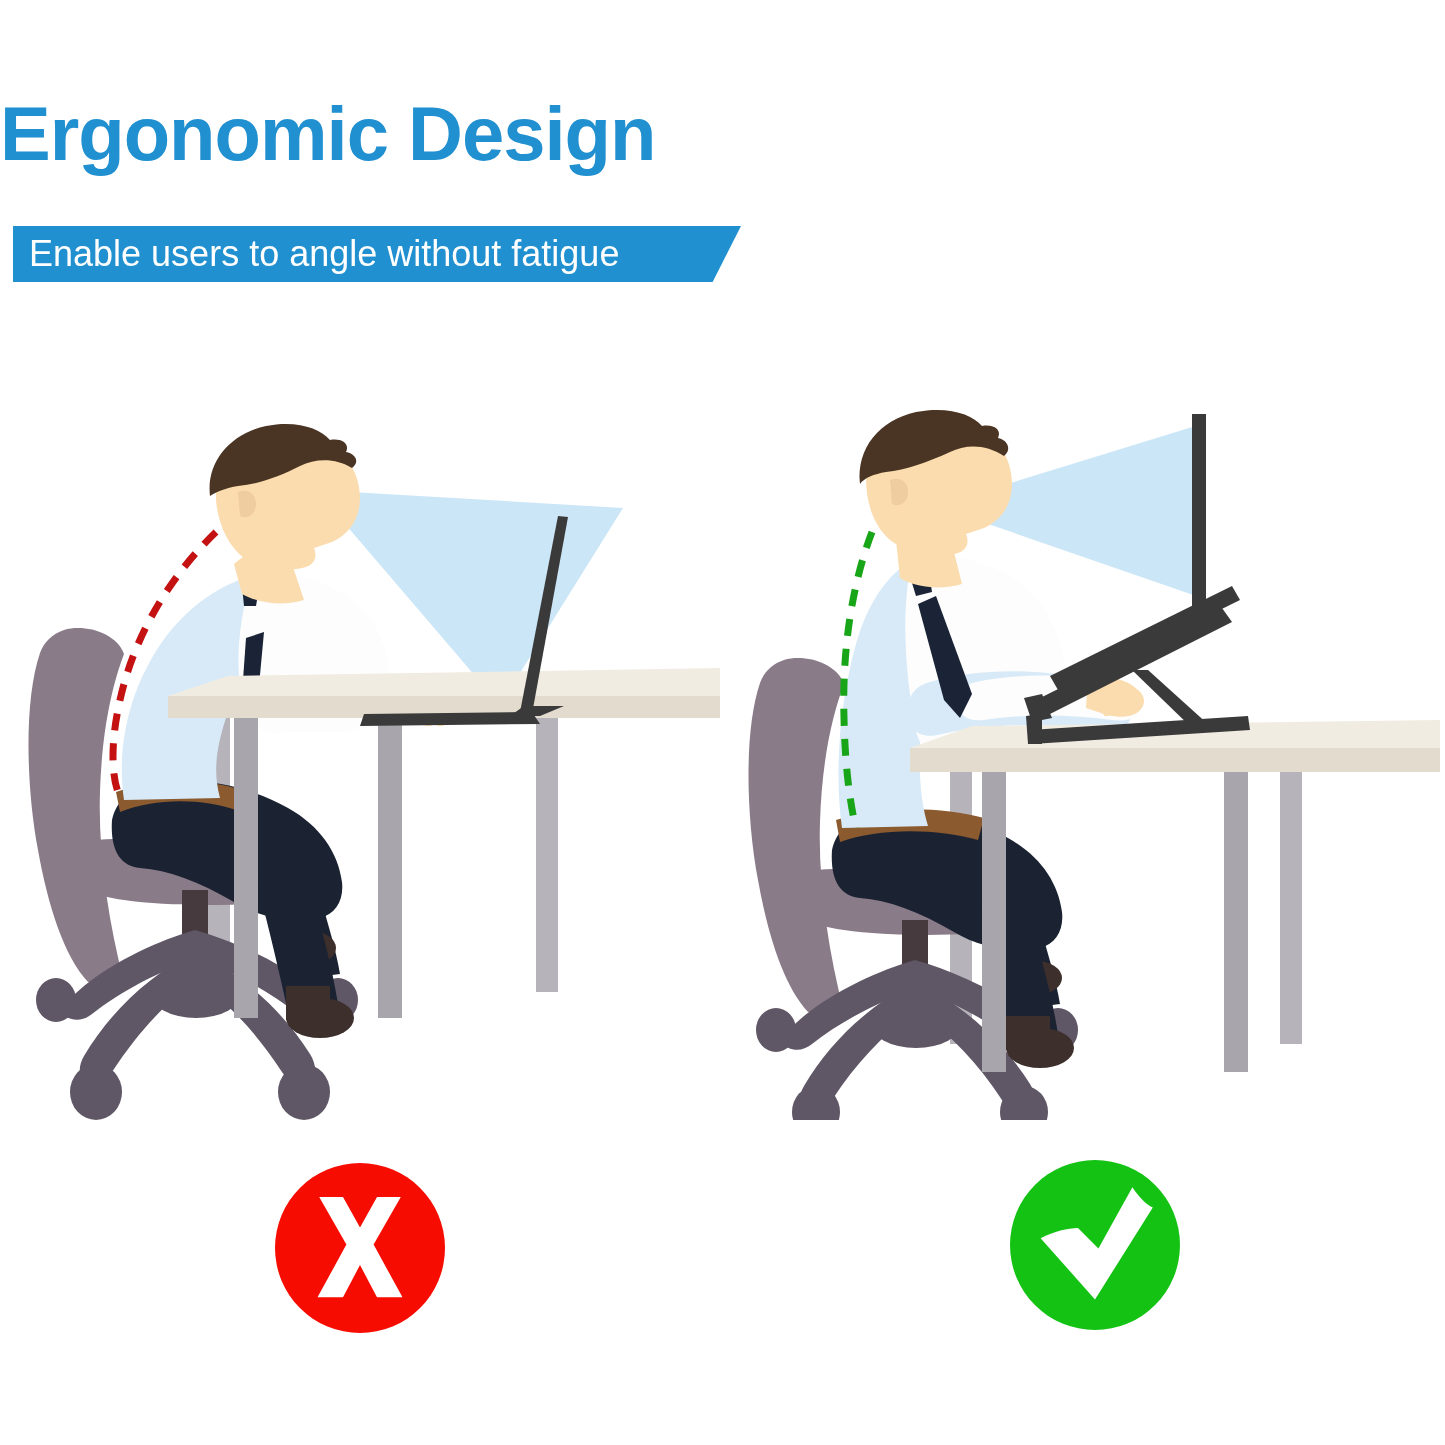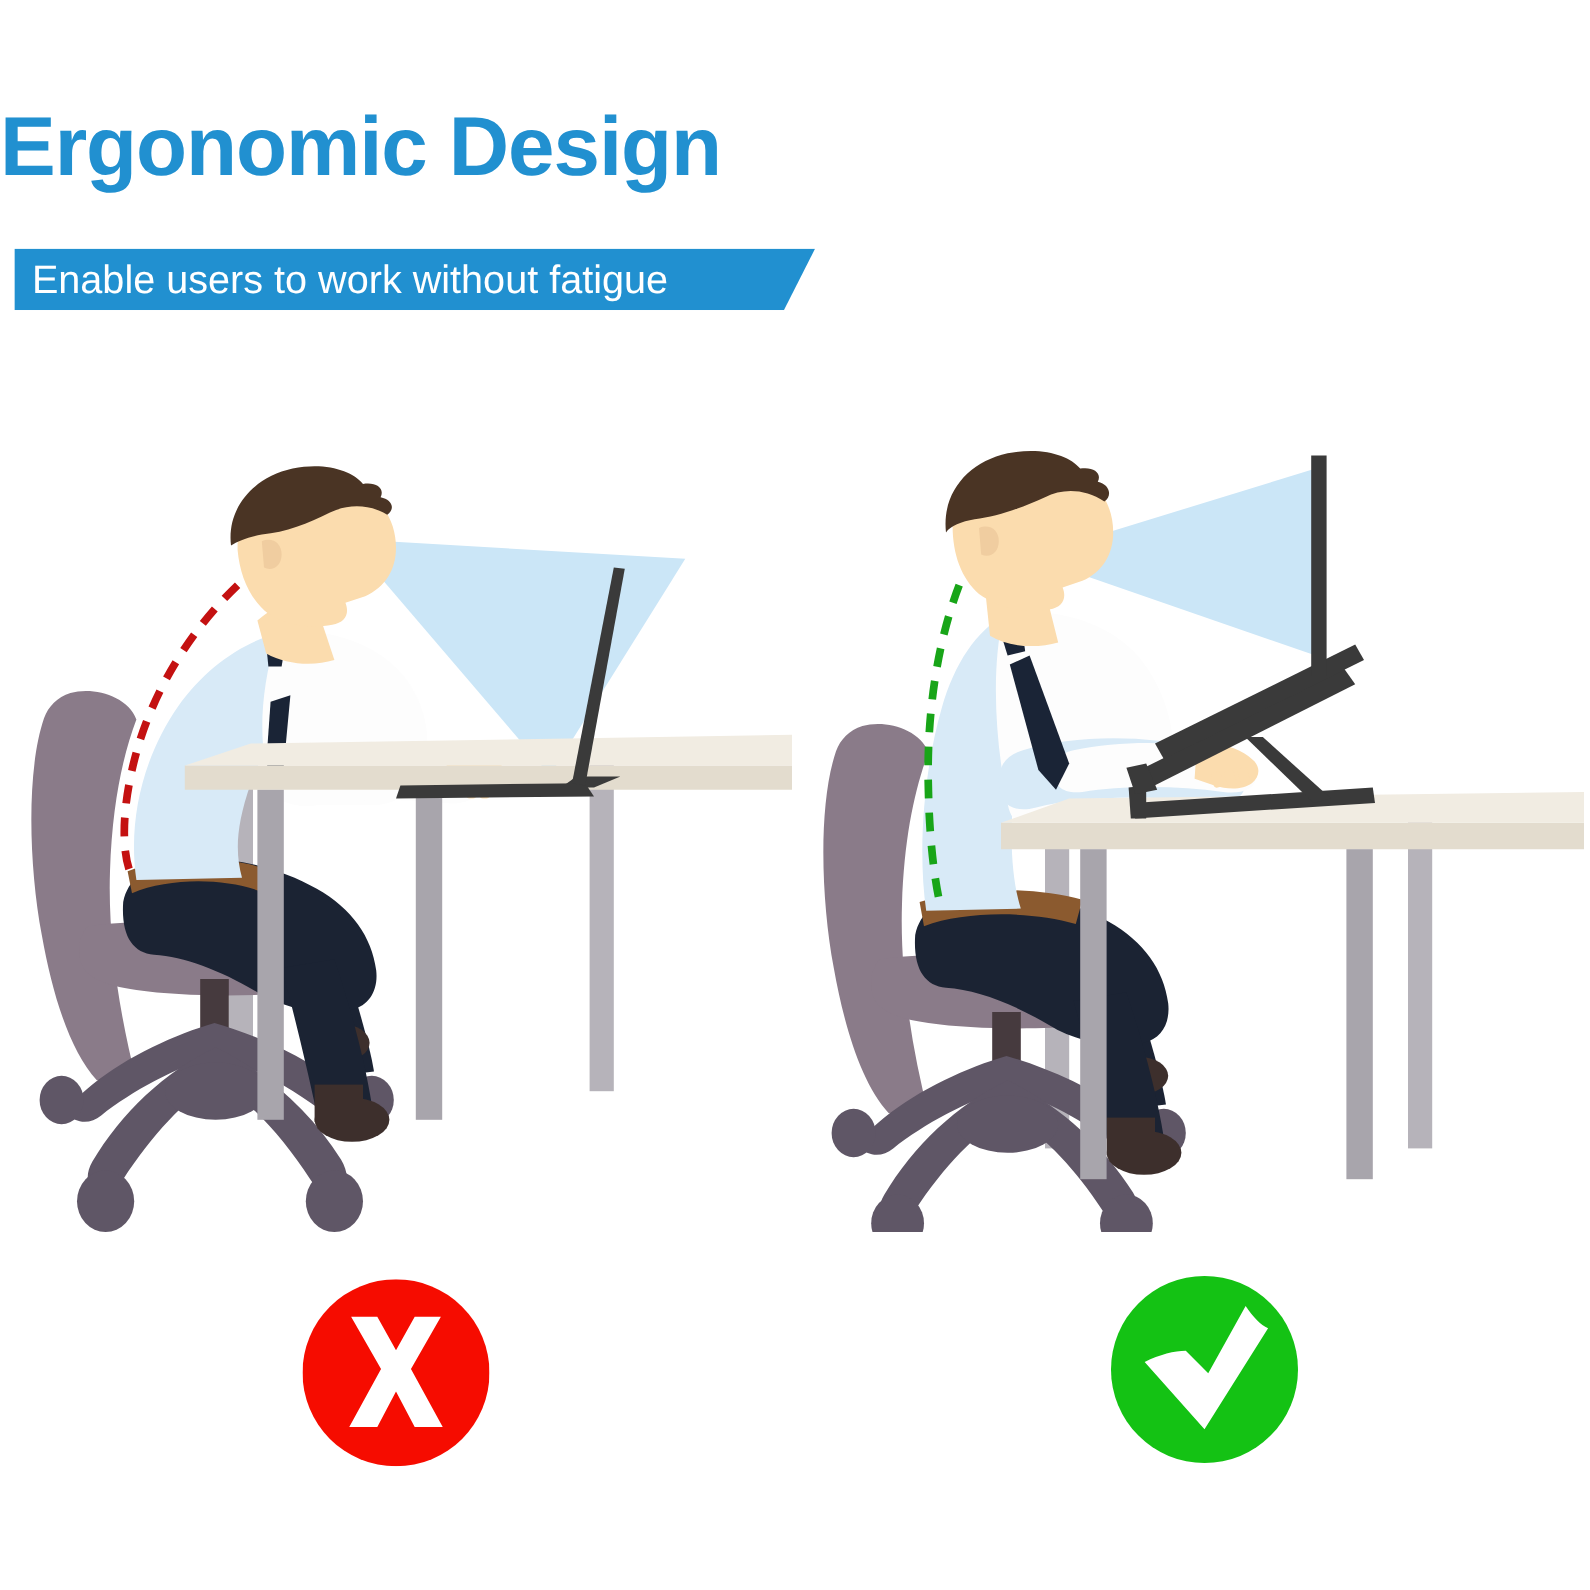--- a/index.html
+++ b/index.html
@@ -60,21 +60,21 @@
   .verdict-good{left:1010px;top:1160px;}
 </style>
 </head>
 <body>
 
 <div id="stage">
 
   <div class="title">Ergonomic Design</div>
 
   <div class="banner">
-    <div class="banner-half banner-left">Enable users to work without fatigue</div>
+    <div class="banner-half banner-left">Enable users to angle without fatigue</div>
   </div>
 
   <div class="panel panel-left">
     <svg viewBox="0 0 700 720" xmlns="http://www.w3.org/2000/svg">
 
       <g>
         <rect x="188" y="292" width="22" height="300" fill="#B6B3BA"></rect>
         <rect x="516" y="292" width="22" height="300" fill="#B6B3BA"></rect>
       </g>
 

